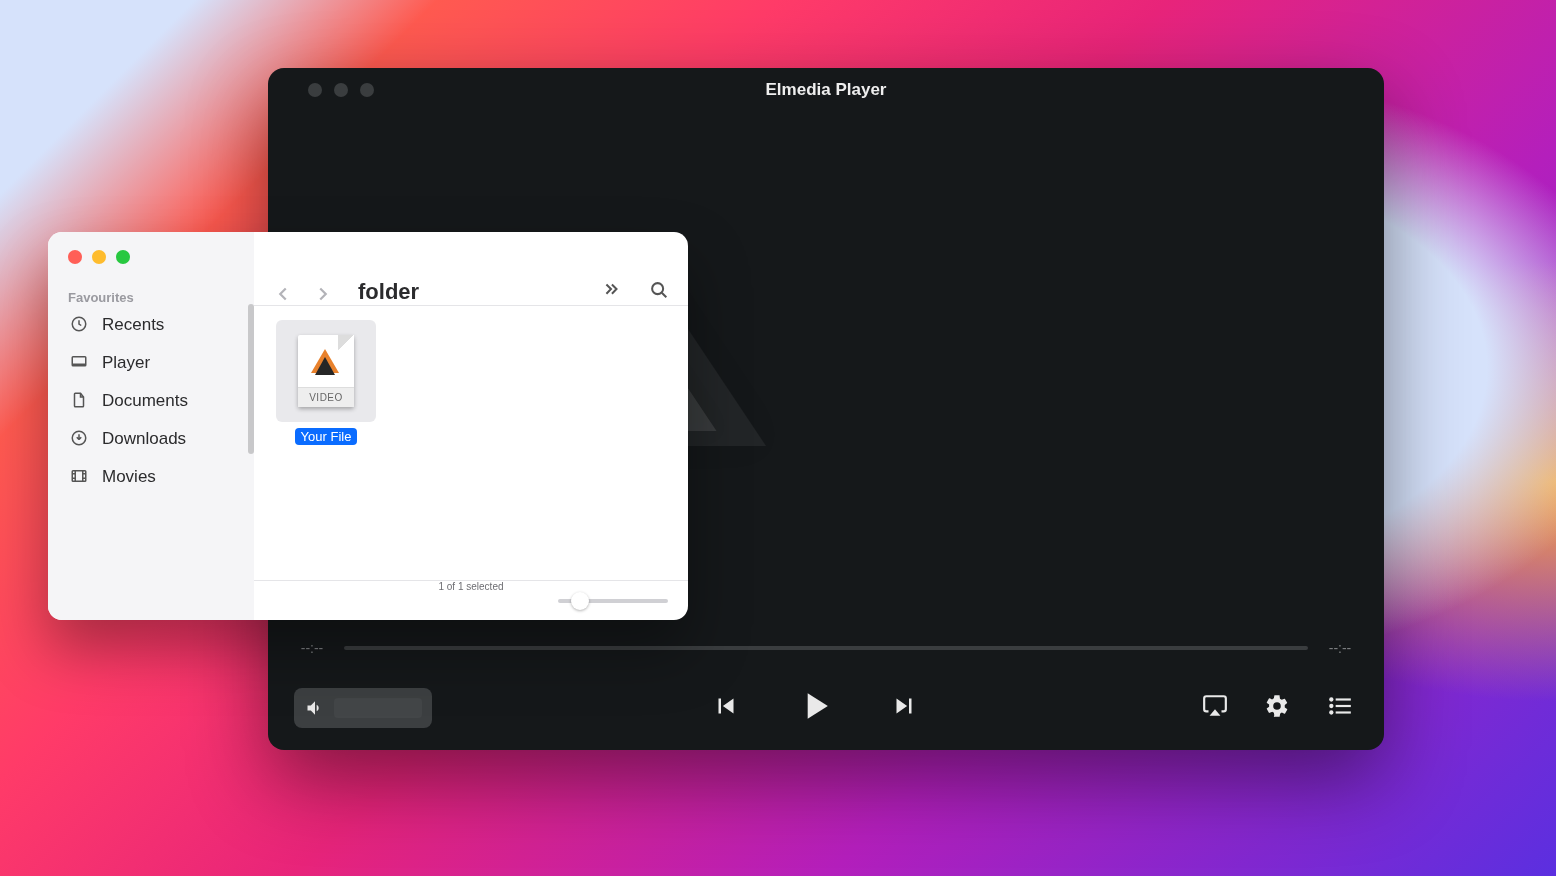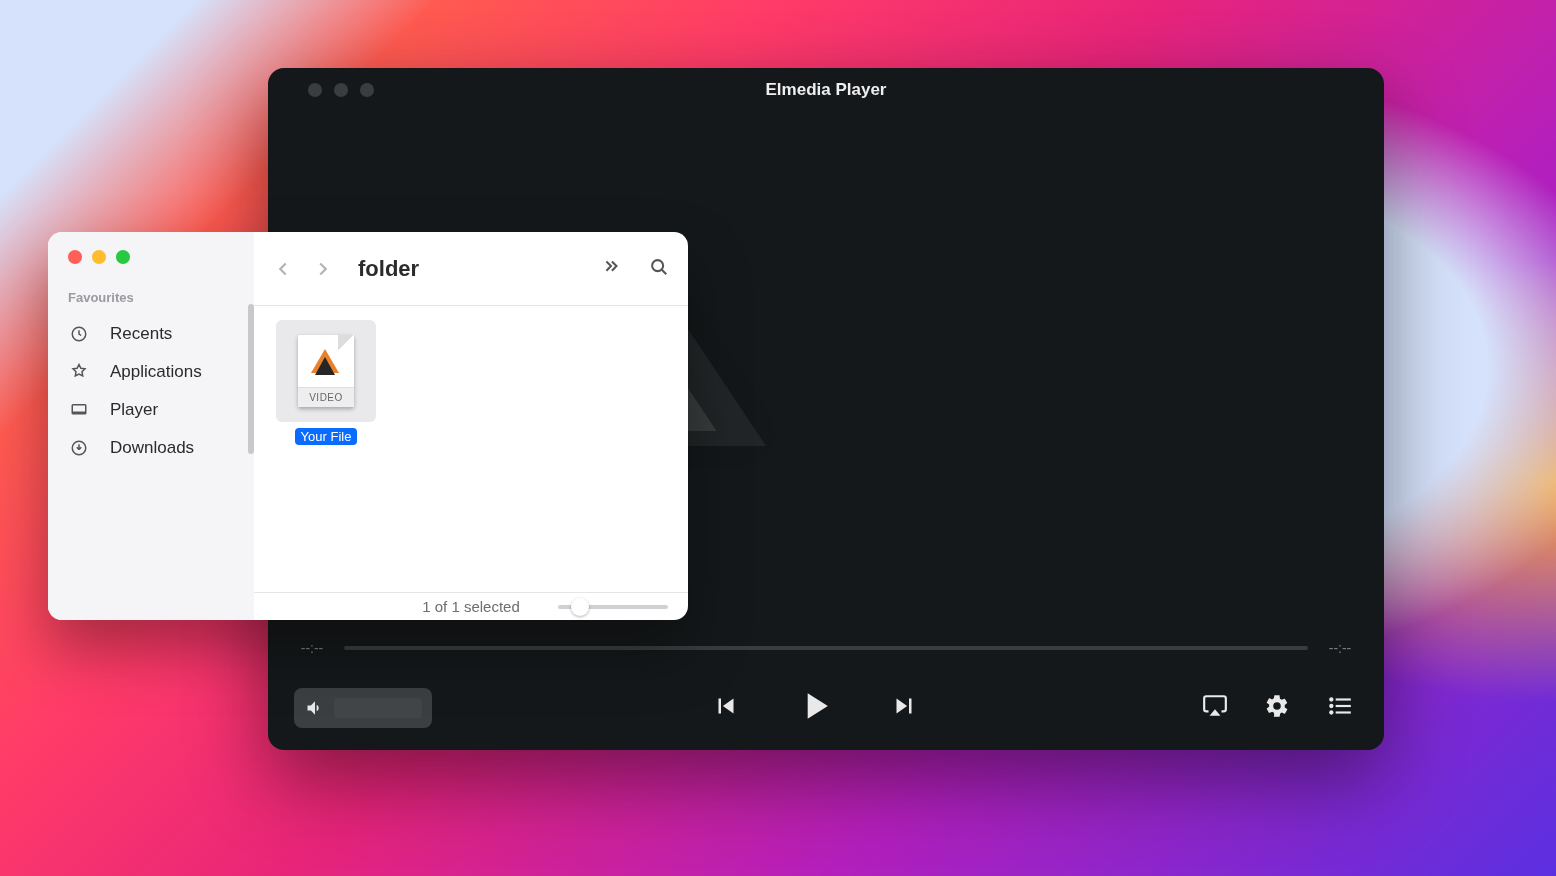--- a/index.html
+++ b/index.html
@@ -146,50 +146,50 @@
   background: rgba(0,0,0,.18); border-radius: 3px;
 }
 .finder-traffic { display: flex; gap: 10px; padding-left: 20px; margin-bottom: 26px; }
 .ftl { width: 14px; height: 14px; border-radius: 50%; }
 .ftl.red { background: #ff5f57; }
 .ftl.yellow { background: #febc2e; }
 .ftl.green { background: #28c840; }
 .sidebar-section { padding: 0 12px 0 20px; margin-top: 24px; }
 .sidebar-heading { color: #9a9aa0; font-size: 13px; font-weight: 600; margin-bottom: 10px; }
 .sidebar-item {
-  display: flex; align-items: center; gap: 20px;
+  display: flex; gap: 12px;
   height: 38px; font-size: 17px; color: #2b2b2d; cursor: default;
 }
 .sidebar-item .sicon { width: 22px; display: flex; justify-content: center; color: #555; }
 
 .finder-main { flex: 1; display: flex; flex-direction: column; }
 .finder-toolbar {
-  height: 74px; display: flex; align-items: center;
+  height: 74px; display: flex; align-items: flex-end;
   padding: 0 18px; border-bottom: 1px solid #e5e5e8;
   gap: 18px;
 }
 .navbtn { color: #b3b3b8; display: flex; }
 .folder-title { font-size: 22px; font-weight: 600; color: #2b2b2d; margin-left: 6px; flex: 1; }
 .tb-right { display: flex; align-items: center; gap: 26px; color: #444; }
 
 .finder-content { flex: 1; padding: 14px 22px; position: relative; }
 .finder-file { width: 100px; text-align: center; }
 .finder-file .sel {
   width: 100px; height: 102px; background: #e9e9ec; border-radius: 6px;
   display: flex; align-items: center; justify-content: center;
 }
 .finder-file .file-icon { width: 56px; height: 72px; }
 .finder-file .file-icon .tri { left: 13px; top: 14px; border-left-width: 14px; border-right-width: 14px; border-bottom-width: 24px; }
 .finder-file .file-icon .fold { width: 16px; height: 16px; }
 .finder-file .file-name { margin-top: 6px; }
 
 .finder-status {
-  height: 28px; border-top: 1px solid #e5e5e8;
-  display: flex; align-items: center; justify-content: center;
-  position: relative; color: #6d6d72; font-size: 15px;
+  height: 40px; border-top: 1px solid #e5e5e8;
+  display: flex; align-items: flex-start; justify-content: center;
+  position: relative; color: #6d6d72; font-size: 10px;
 }
 .size-slider {
   position: absolute; right: 20px; top: 50%; transform: translateY(-50%);
   width: 110px; height: 4px; background: #d0d0d4; border-radius: 2px;
 }
 .size-slider .knob {
   position: absolute; left: 22px; top: 50%; transform: translate(-50%,-50%);
   width: 18px; height: 18px; background: #fff; border-radius: 50%;
   box-shadow: 0 1px 3px rgba(0,0,0,.3);
 }
@@ -300,42 +300,52 @@
             <svg width="18" height="18" viewBox="0 0 24 24" fill="none" stroke="#555" stroke-width="2">
               <circle cx="12" cy="12" r="9"></circle>
               <path d="M12 7v5l3 2"></path>
             </svg>
           </span>
         <span>Recents</span>
       </div>
       <div class="sidebar-item">
         <span class="sicon">
             <svg width="18" height="18" viewBox="0 0 24 24" fill="none" stroke="#555" stroke-width="2">
-              <path d="M12 2l2.5 5 5.5.8-4 3.9.9 5.5L12 14.8 7.1 17.2 8 11.7 4 7.8l5.5-.8L12 2z"></path>
-            </svg>
-          </span>
-        <span>Applications</span>
-      </div>
-      <div class="sidebar-item">
-        <span class="sicon">
-            <svg width="18" height="18" viewBox="0 0 24 24" fill="none" stroke="#555" stroke-width="2">
               <rect x="3" y="5" width="18" height="12" rx="1"></rect>
               <path d="M3 15h18"></path>
             </svg>
           </span>
         <span>Player</span>
       </div>
       <div class="sidebar-item">
         <span class="sicon">
             <svg width="18" height="18" viewBox="0 0 24 24" fill="none" stroke="#555" stroke-width="2">
+              <path d="M14 3H7a1 1 0 0 0-1 1v16a1 1 0 0 0 1 1h10a1 1 0 0 0 1-1V8l-4-5z"></path>
+              <path d="M14 3v5h4"></path>
+            </svg>
+          </span>
+        <span>Documents</span>
+      </div>
+      <div class="sidebar-item">
+        <span class="sicon">
+            <svg width="18" height="18" viewBox="0 0 24 24" fill="none" stroke="#555" stroke-width="2">
               <circle cx="12" cy="12" r="9"></circle>
               <path d="M12 7v7m0 0l-3-3m3 3l3-3"></path>
             </svg>
           </span>
         <span>Downloads</span>
+      </div>
+      <div class="sidebar-item">
+        <span class="sicon">
+            <svg width="18" height="18" viewBox="0 0 24 24" fill="none" stroke="#555" stroke-width="2">
+              <rect x="3" y="5" width="18" height="14" rx="1"></rect>
+              <path d="M7 5v14M17 5v14M3 9h4M3 15h4M17 9h4M17 15h4"></path>
+            </svg>
+          </span>
+        <span>Movies</span>
       </div>
     </div>
     <div class="sidebar-scroll"></div>
   </div>
 
   <div class="finder-main">
     <div class="finder-toolbar">
       <span class="navbtn">
         <svg width="22" height="22" viewBox="0 0 24 24" fill="none" stroke="#b3b3b8" stroke-width="2.4">
             <path d="M15 6l-6 6 6 6"></path>

